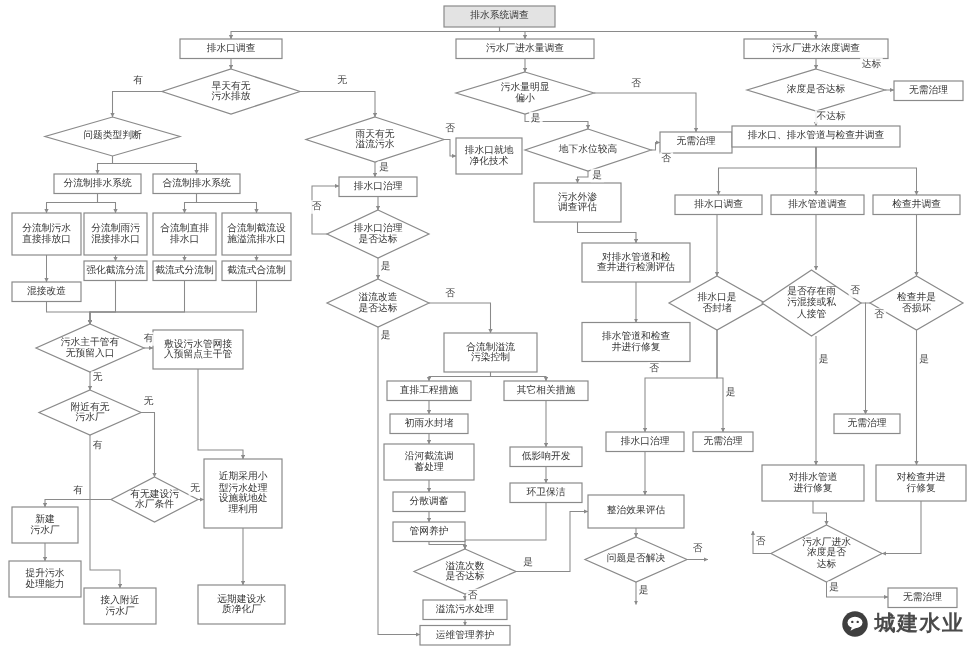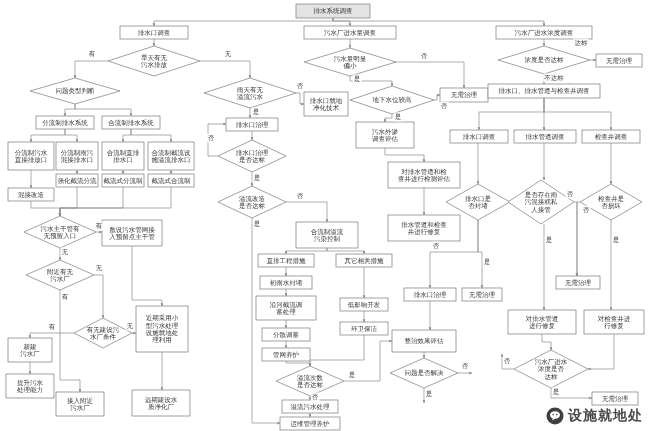--- a/index.html
+++ b/index.html
@@ -309,15 +309,15 @@
       <div class="nlabel" style="left: 592px; top: 392px; width: 46px; height: 13px;">无需治理</div>
     </div>
   <div class="brand">
     <svg width="18" height="18" viewBox="0 0 18 18">
       <circle cx="9" cy="9" r="8.5" fill="#3f3f3f"></circle>
       <ellipse cx="9" cy="8" rx="5" ry="3.8" fill="#ffffff"></ellipse>
       <path d="M7 11 L6 13.5 L9.5 11.6 Z" fill="#ffffff"></path>
       <circle cx="7.2" cy="7.6" r="0.8" fill="#3f3f3f"></circle>
       <circle cx="10.8" cy="7.6" r="0.8" fill="#3f3f3f"></circle>
     </svg>
-    <span class="brand-name">设施就地处</span>
+    <span class="brand-name">城建水业</span>
   </div>
 </div>
 
 </body></html>

